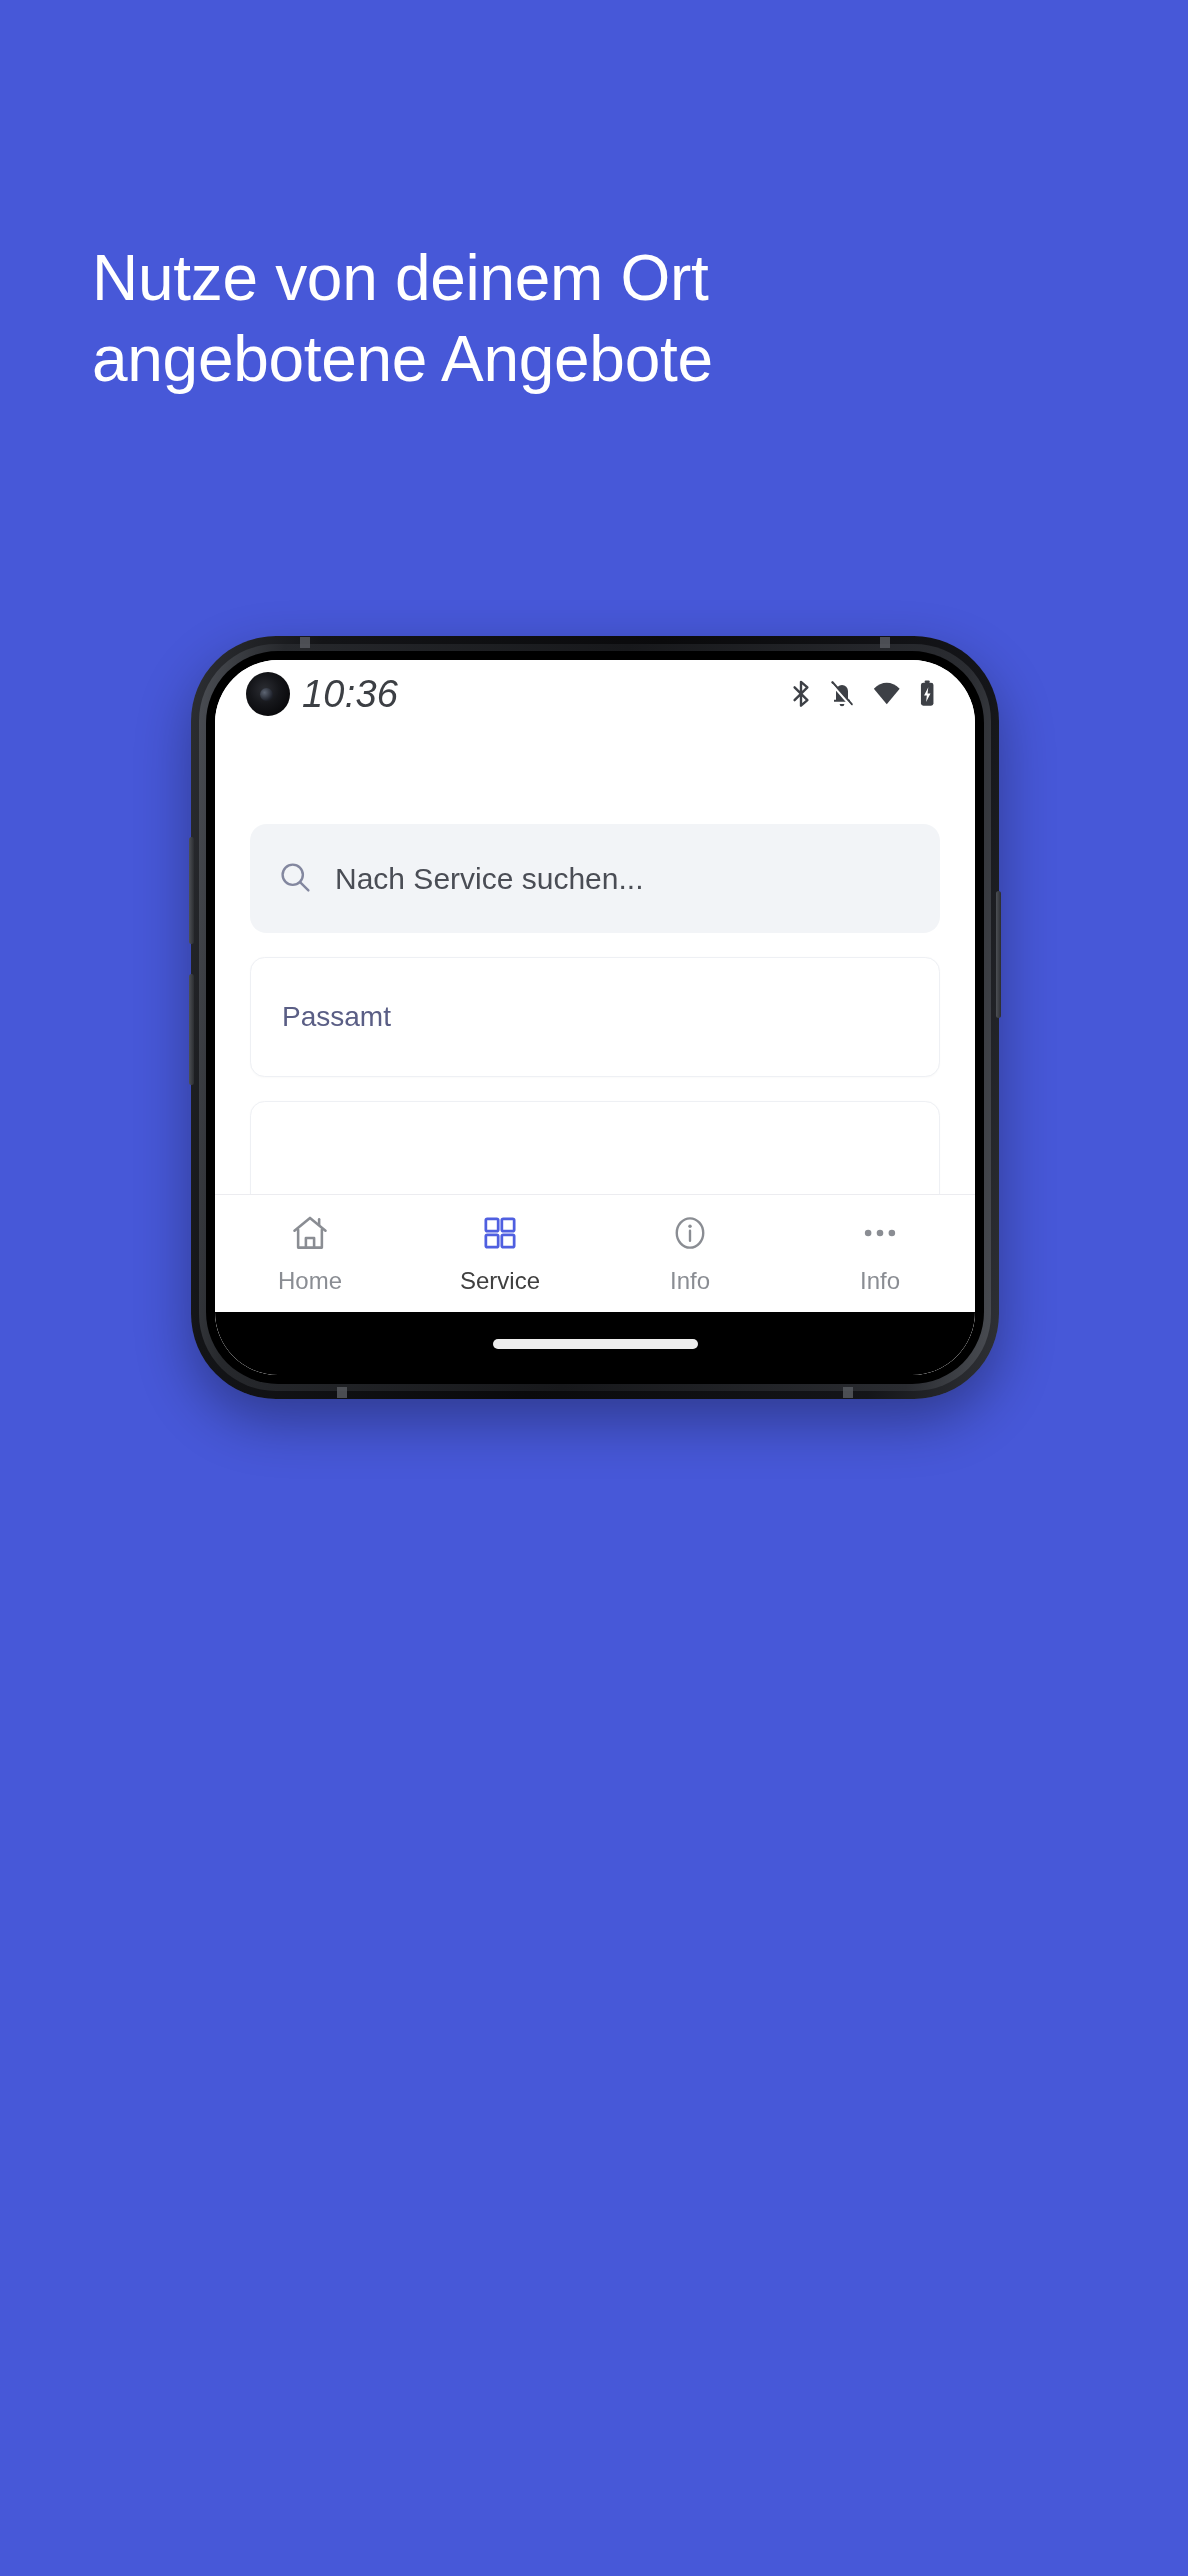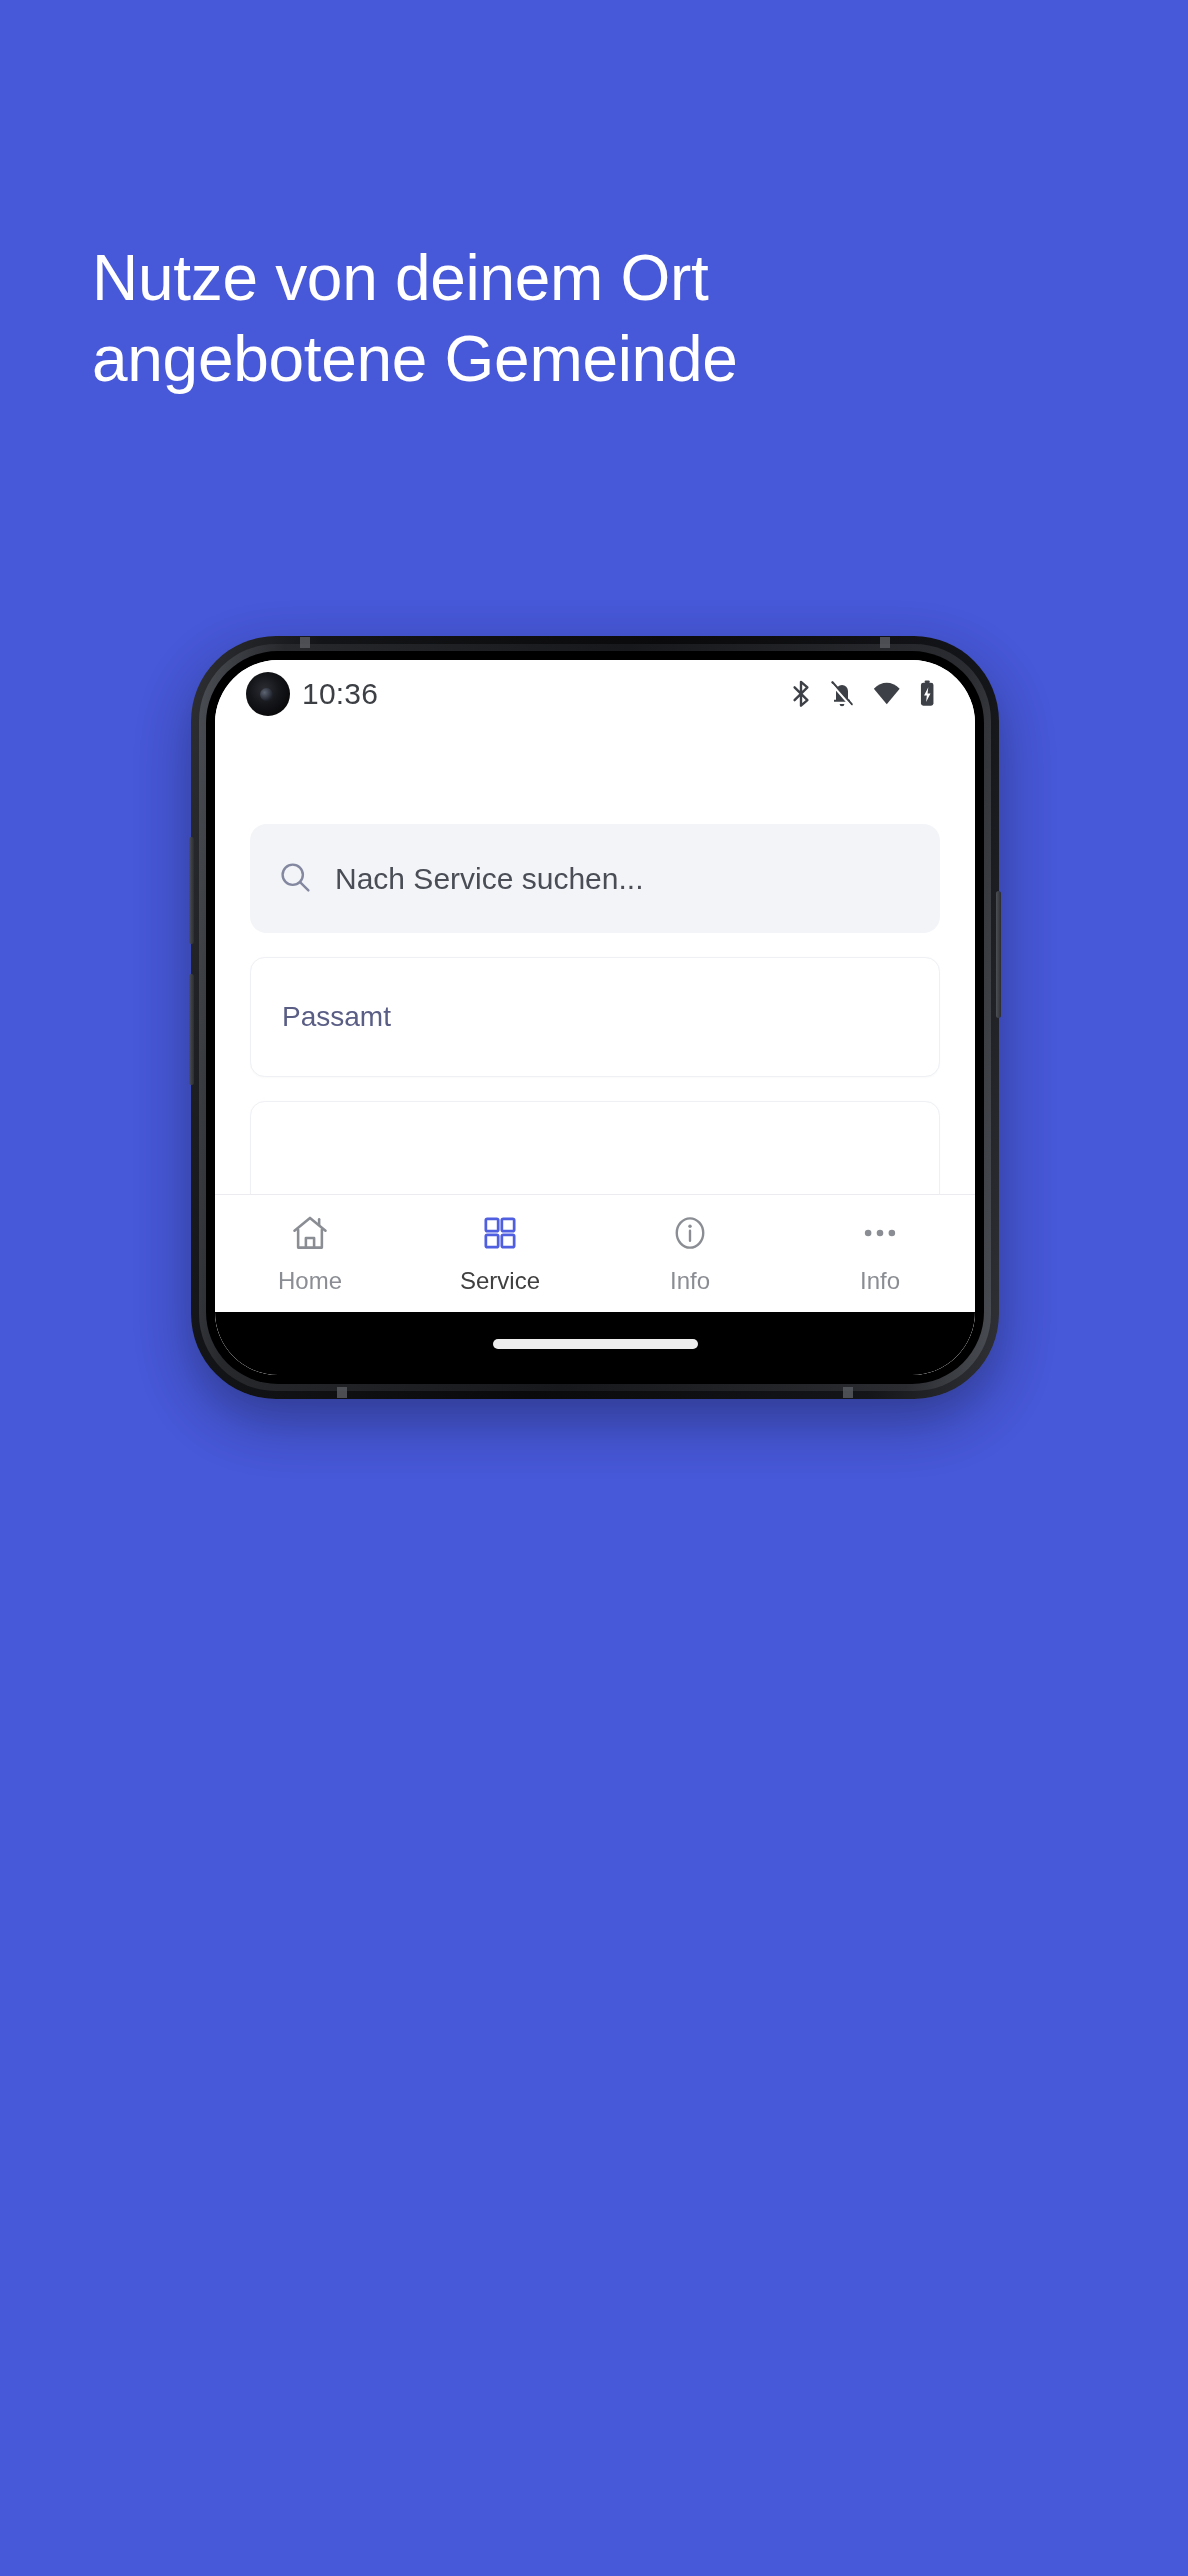--- a/index.html
+++ b/index.html
@@ -103,23 +103,24 @@
   .camera-hole::after{
     content:"";
     position:absolute;
     left:14px; top:15.7px;
     width:13px; height:13px;
     border-radius:50%;
     background:radial-gradient(circle at 35% 35%, #5d6573 0%, #1d2029 70%);
   }
   .status-time {
     margin-left:12px;
-    font-size:30px;
+    font-size:38px;
     color:#3c3f44;
     letter-spacing:0.2px;
+    font-style:italic;
   }
   .status-icons {
     margin-left:auto;
     display:flex;
     align-items:center;
     gap:16.6px;
   }
   .status-icons svg { display:block; }
 
   
@@ -216,21 +217,21 @@
     width:205px;
     height:10px;
     border-radius:5.5px;
     background:#ededed;
   }
 </style>
 </head>
 <body>
 
 <div id="headline">Nutze von deinem Ort
-angebotene Gemeinde</div>
+angebotene Angebote</div>
 
 <div id="device" style="left: 191px; top: 636px; width: 808px; height: 763px;">
 
   <div class="shell"></div>
   <div class="shell-inner"></div>
   <div class="shell-inner2"></div>
 
   <div class="btn-side btn-left-1"></div>
   <div class="btn-side btn-left-2"></div>
   <div class="btn-side btn-right-1"></div>

